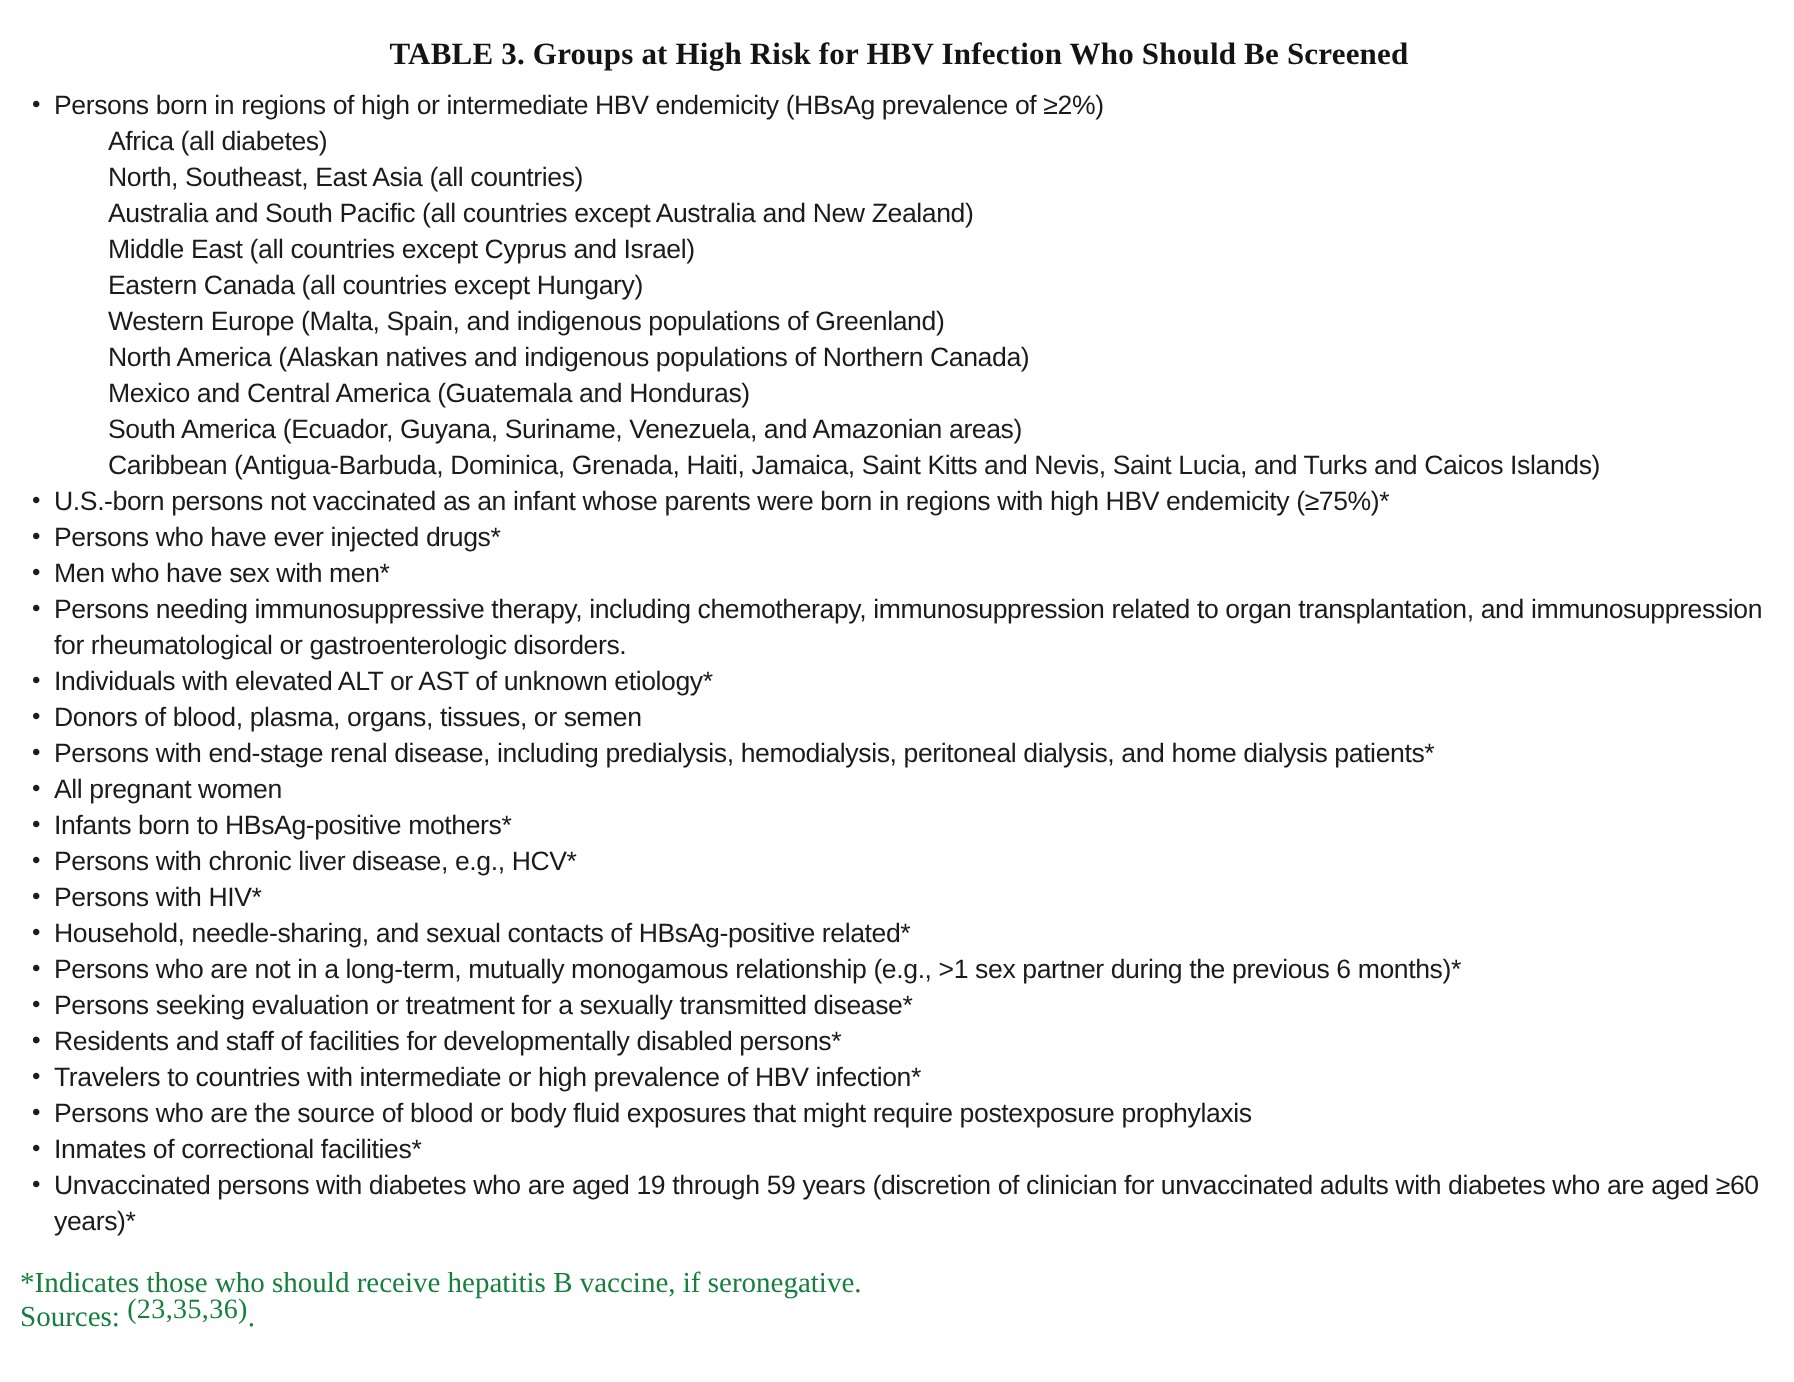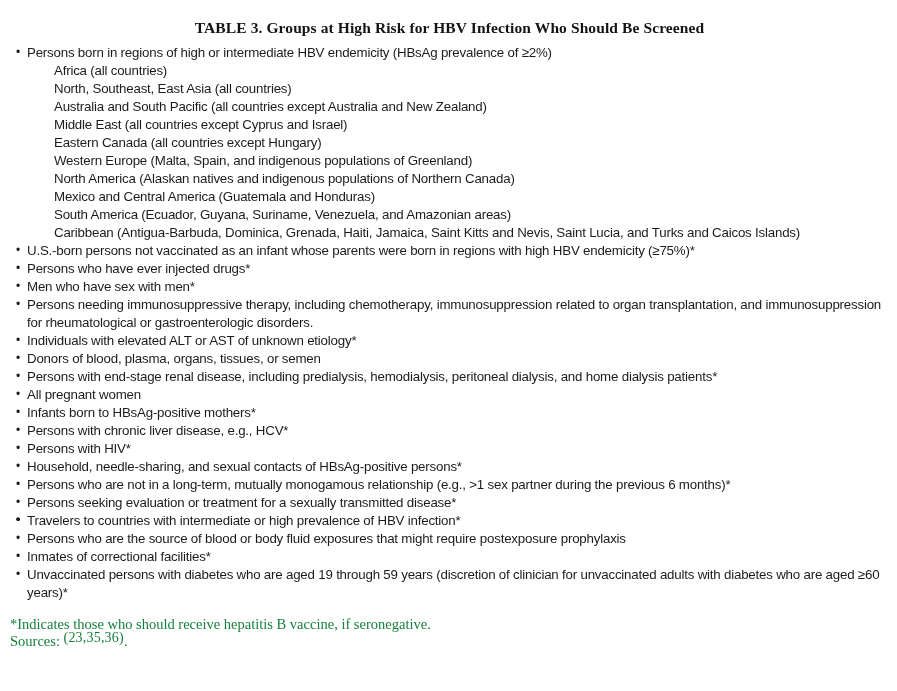--- a/index.html
+++ b/index.html
@@ -66,46 +66,46 @@
     letter-spacing: 0.2px;
   }
 </style>
 </head>
 <body>
 
 <div class="page">
   <div class="table-title">TABLE 3. Groups at High Risk for HBV Infection Who Should Be Screened</div>
   <div class="risk-list">
       <div class="item bullet"><span class="bullet">•</span><span>Persons born in regions of high or intermediate HBV endemicity (HBsAg prevalence of ≥2%)</span></div>
-      <div class="item sub"><span>Africa (all countries)</span></div>
+      <div class="item sub"><span>Africa (all diabetes)</span></div>
       <div class="item sub"><span>North, Southeast, East Asia (all countries)</span></div>
       <div class="item sub"><span>Australia and South Pacific (all countries except Australia and New Zealand)</span></div>
       <div class="item sub"><span>Middle East (all countries except Cyprus and Israel)</span></div>
       <div class="item sub"><span>Eastern Canada (all countries except Hungary)</span></div>
       <div class="item sub"><span>Western Europe (Malta, Spain, and indigenous populations of Greenland)</span></div>
       <div class="item sub"><span>North America (Alaskan natives and indigenous populations of Northern Canada)</span></div>
       <div class="item sub"><span>Mexico and Central America (Guatemala and Honduras)</span></div>
       <div class="item sub"><span>South America (Ecuador, Guyana, Suriname, Venezuela, and Amazonian areas)</span></div>
       <div class="item sub"><span>Caribbean (Antigua-Barbuda, Dominica, Grenada, Haiti, Jamaica, Saint Kitts and Nevis, Saint Lucia, and Turks and Caicos Islands)</span></div>
       <div class="item bullet"><span class="bullet">•</span><span>U.S.-born persons not vaccinated as an infant whose parents were born in regions with high HBV endemicity (≥75%)*</span></div>
       <div class="item bullet"><span class="bullet">•</span><span>Persons who have ever injected drugs*</span></div>
       <div class="item bullet"><span class="bullet">•</span><span>Men who have sex with men*</span></div>
       <div class="item bullet"><span class="bullet">•</span><span>Persons needing immunosuppressive therapy, including chemotherapy, immunosuppression related to organ transplantation, and immunosuppression for rheumatological or gastroenterologic disorders.</span></div>
       <div class="item bullet"><span class="bullet">•</span><span>Individuals with elevated ALT or AST of unknown etiology*</span></div>
       <div class="item bullet"><span class="bullet">•</span><span>Donors of blood, plasma, organs, tissues, or semen</span></div>
       <div class="item bullet"><span class="bullet">•</span><span>Persons with end-stage renal disease, including predialysis, hemodialysis, peritoneal dialysis, and home dialysis patients*</span></div>
       <div class="item bullet"><span class="bullet">•</span><span>All pregnant women</span></div>
       <div class="item bullet"><span class="bullet">•</span><span>Infants born to HBsAg-positive mothers*</span></div>
       <div class="item bullet"><span class="bullet">•</span><span>Persons with chronic liver disease, e.g., HCV*</span></div>
       <div class="item bullet"><span class="bullet">•</span><span>Persons with HIV*</span></div>
-      <div class="item bullet"><span class="bullet">•</span><span>Household, needle-sharing, and sexual contacts of HBsAg-positive persons*</span></div>
+      <div class="item bullet"><span class="bullet">•</span><span>Household, needle-sharing, and sexual contacts of HBsAg-positive related*</span></div>
       <div class="item bullet"><span class="bullet">•</span><span>Persons who are not in a long-term, mutually monogamous relationship (e.g., &gt;1 sex partner during the previous 6 months)*</span></div>
       <div class="item bullet"><span class="bullet">•</span><span>Persons seeking evaluation or treatment for a sexually transmitted disease*</span></div>
       <div class="item bullet"><span class="bullet">•</span></div>
-      <div class="item bullet"><span class="bullet">•</span></div>
+      <div class="item bullet"><span class="bullet">•</span><span>Residents and staff of facilities for developmentally disabled persons*</span></div>
       <div class="item bullet"><span class="bullet">•</span><span>Travelers to countries with intermediate or high prevalence of HBV infection*</span></div>
       <div class="item bullet"><span class="bullet">•</span><span>Persons who are the source of blood or body fluid exposures that might require postexposure prophylaxis</span></div>
       <div class="item bullet"><span class="bullet">•</span><span>Inmates of correctional facilities*</span></div>
       <div class="item bullet"><span class="bullet">•</span><span>Unvaccinated persons with diabetes who are aged 19 through 59 years (discretion of clinician for unvaccinated adults with diabetes who are aged ≥60 years)*</span></div>
     </div>
   <div class="footnote">
     <div>*Indicates those who should receive hepatitis B vaccine, if seronegative.</div>
     <div class="sources-line"><span>Sources: </span><sup>(23,35,36)</sup><span>.</span></div>
   </div>
 </div>

